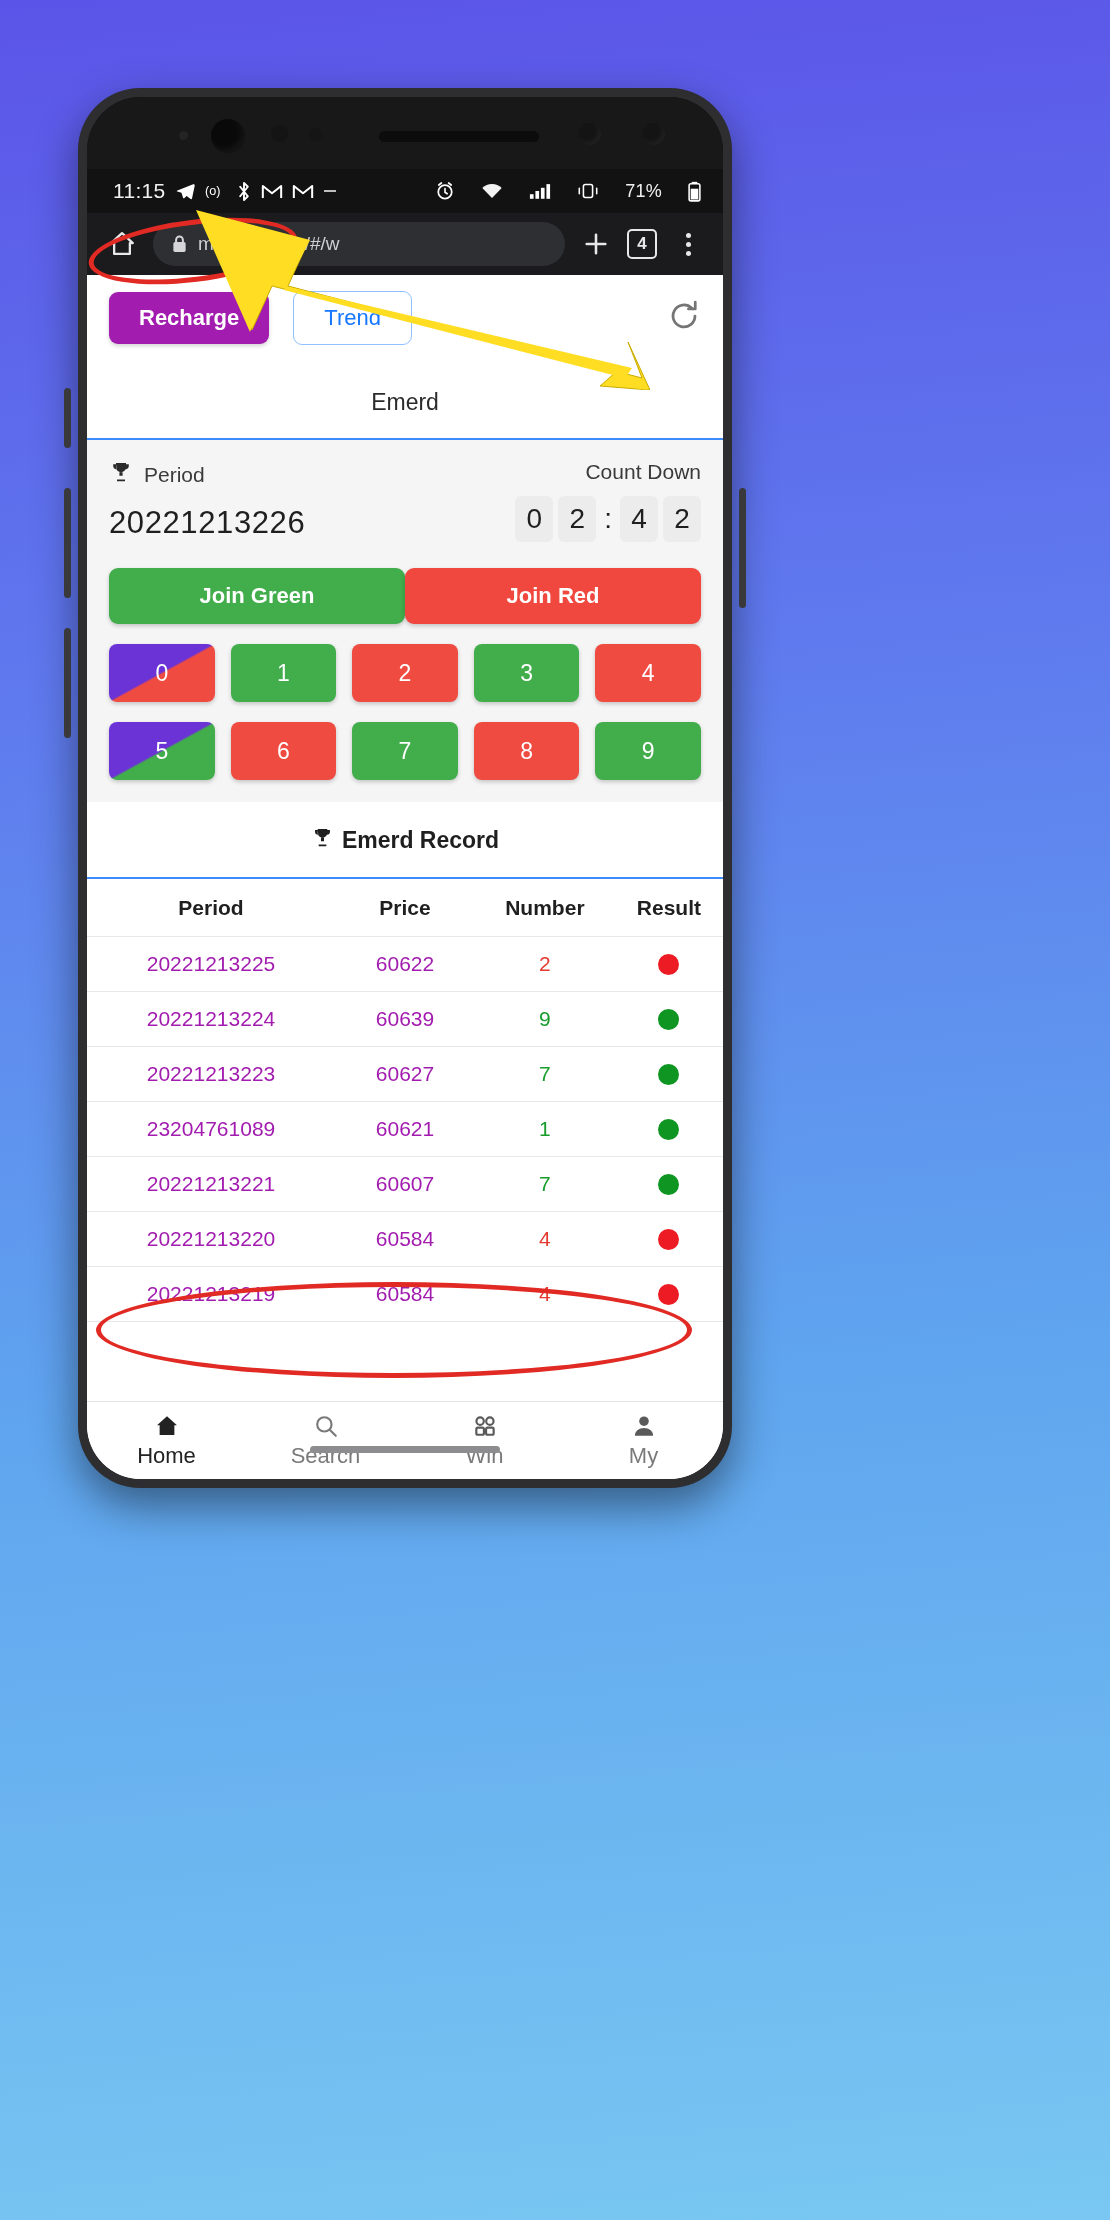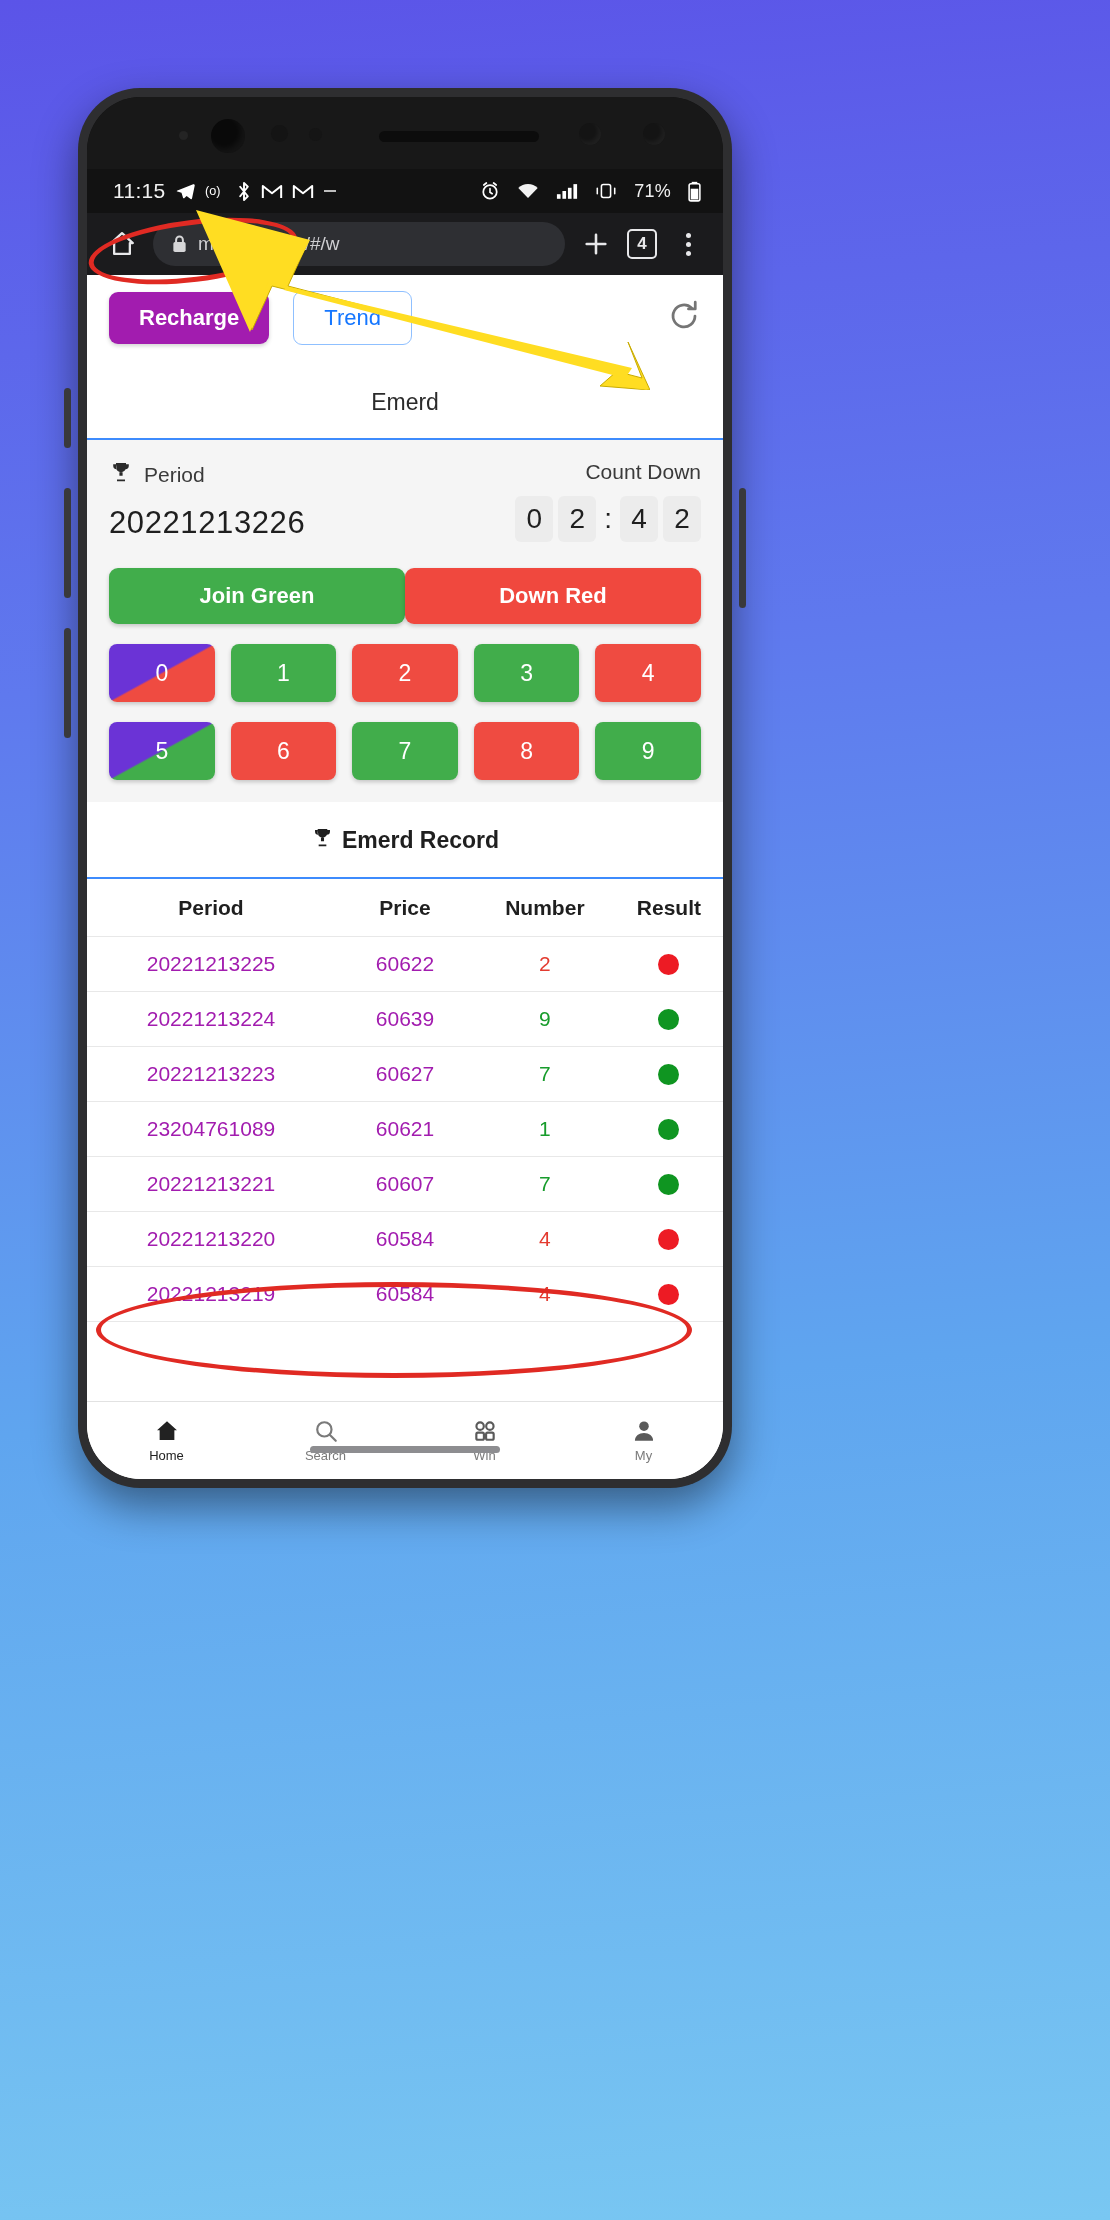--- a/index.html
+++ b/index.html
@@ -66,21 +66,21 @@
   #statusbar {
     height: 44px;
     background: #121212;
     display: flex; align-items: center;
     padding: 0 22px 0 26px;
     color: #f1f1f1;
     font-size: 20px;
   }
   #status-left { display: flex; align-items: center; gap: 9px; }
   #status-left .clock { font-size: 21px; letter-spacing: .3px; }
-  #status-right { margin-left: auto; display: flex; align-items: center; gap: 17px; }
+  #status-right { margin-left: auto; display: flex; align-items: center; gap: 26px; }
   .sicon { display: inline-flex; align-items: center; justify-content: center; }
   .sicon svg { display: block; }
   .batt-text { font-size: 18px; letter-spacing: .2px; }
 
   
   #browserbar {
     height: 62px; background: #1b1b1d;
     display: flex; align-items: center; gap: 14px;
     padding: 0 18px;
   }
@@ -196,21 +196,21 @@
   .dot.red   { background: #ed1b24; }
 
   
   #tabbar {
     position: absolute; left: 0; right: 0; bottom: 0;
     height: 78px; background: #fff; border-top: 1px solid #e2e2e2;
     display: flex; align-items: center;
   }
   .tab-item {
     flex: 1; display: flex; flex-direction: column; align-items: center; gap: 4px;
-    color: #7a7a7a; font-size: 13px;
+    color: #7a7a7a; font-size: 22px;
   }
   .tab-item.active { color: #222; }
   .tab-item .ticon { height: 26px; display: flex; align-items: center; }
 
   
   #home-indicator {
     position: absolute; left: 50%; transform: translateX(-50%);
     bottom: 26px; width: 190px; height: 7px; border-radius: 4px;
     background: #8d8d90;
   }
@@ -386,21 +386,21 @@
               <span class="cd-box">2</span>
               <span class="cd-colon">:</span>
               <span class="cd-box">4</span>
               <span class="cd-box">2</span>
             </div>
           </div>
         </div>
 
         <div id="join-row">
           <button class="join-btn join-green">Join Green</button>
-          <button class="join-btn join-red">Down Red</button>
+          <button class="join-btn join-red">Join Red</button>
         </div>
 
         <div class="num-grid">
           <div class="num-tile tile-violet-red">
               <span>0</span>
             </div>
           <div class="num-tile tile-green">
               <span>1</span>
             </div>
           <div class="num-tile tile-red">

